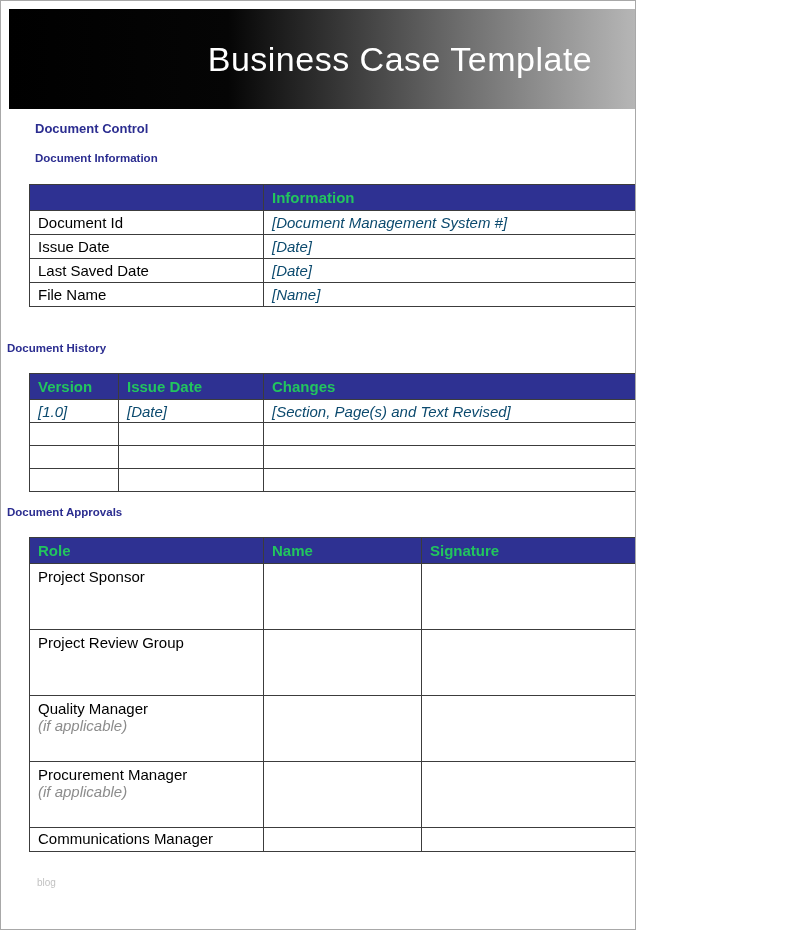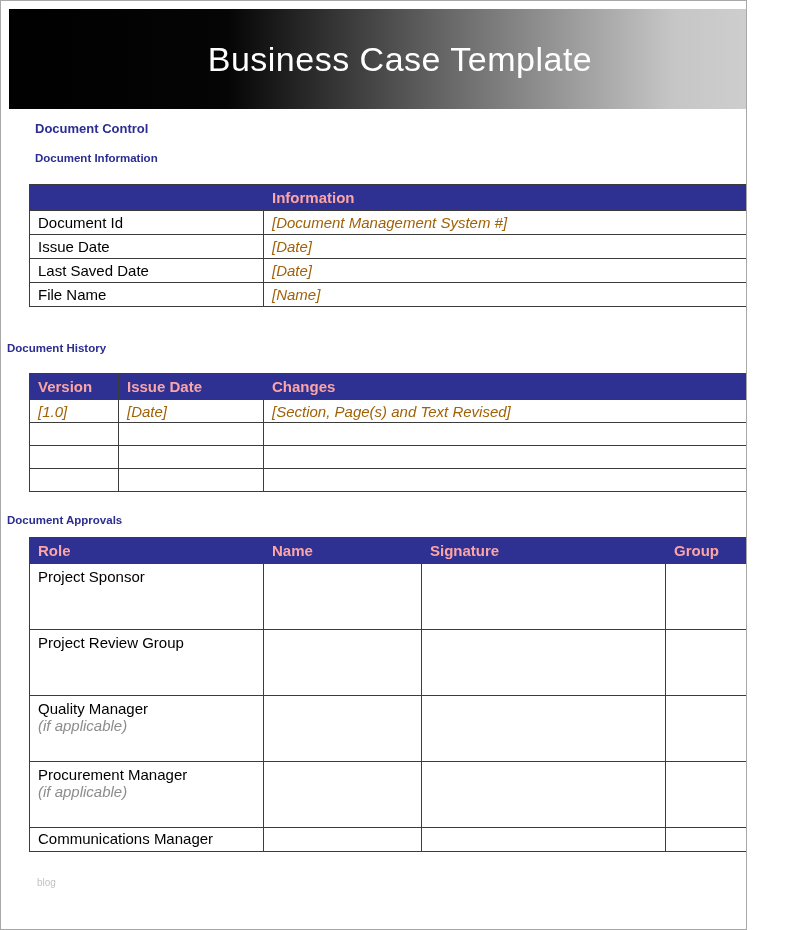--- a/index.html
+++ b/index.html
@@ -3,21 +3,21 @@
 <meta charset="utf-8">
 <style>
   * { margin: 0; padding: 0; box-sizing: border-box; }
   html, body { background: #ffffff; }
   body {
     width: 800px; height: 930px;
     font-family: "Liberation Sans", sans-serif;
   }
   #page {
     position: relative;
-    width: 747px; height: 930px;
+    width: 636px; height: 930px;
     background: #ffffff;
     border: 1px solid #a8a8a8;
     overflow: hidden;
   }
 
   
   .banner {
     position: absolute; left: 8px; top: 8px; width: 782px; height: 100px;
     background: linear-gradient(90deg, #000000 0%, #050505 28%, #6e6e6e 58%, #c6c6c6 85%, #d2d2d2 100%);
   }
@@ -48,25 +48,25 @@
   th, td {
     border: 1px solid #3c3c3c;
     font-size: 15px;
     padding: 2px 8px;
     text-align: left;
     overflow: hidden;
     white-space: nowrap;
   }
   thead th {
     background: #2e3192;
-    color: #fca5a5;
+    color: #22c55e;
     font-weight: bold;
     height: 26px;
   }
-  .ph { color: #a16207; font-style: italic; }
+  .ph { color: #0c4a6e; font-style: italic; }
 
   #info-table td { height: 24px; }
   #history-table td { height: 23px; }
 
   #approvals-table td {
     vertical-align: top;
     padding-top: 4px;
     white-space: normal;
   }
   #approvals-table tr.tall td { height: 66px; }
@@ -158,21 +158,21 @@
         <td></td>
       </tr>
       <tr>
         <td></td>
         <td></td>
         <td></td>
       </tr>
     </tbody>
   </table>
 
-  <div class="heading heading-sm" style="top:505px;margin-top:8px;">Document Approvals</div>
+  <div class="heading heading-sm" style="top:505px;">Document Approvals</div>
 
   <table id="approvals-table" style="top:536px;">
     <colgroup>
         <col style="width:234px">
         <col style="width:158px">
         <col style="width:244px">
         <col style="width:122px">
       </colgroup>
     <thead>
       <tr>

